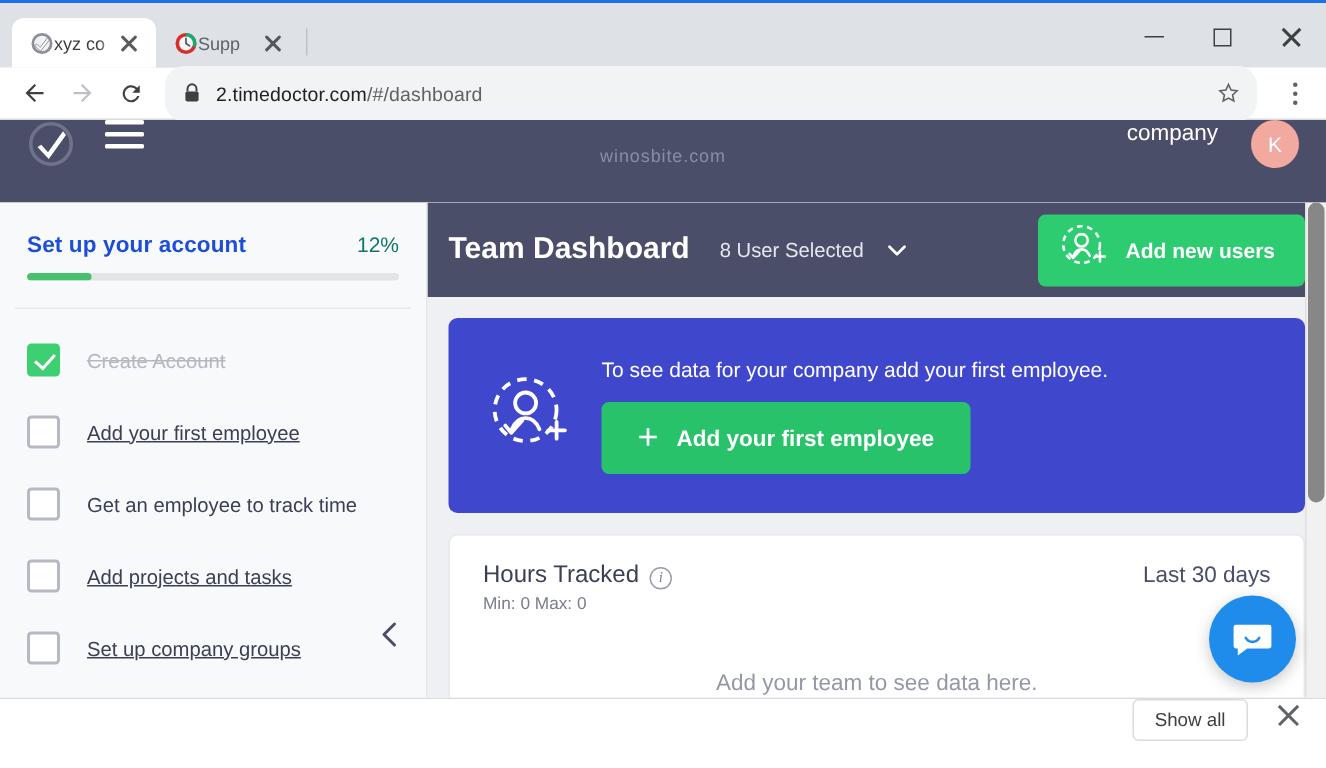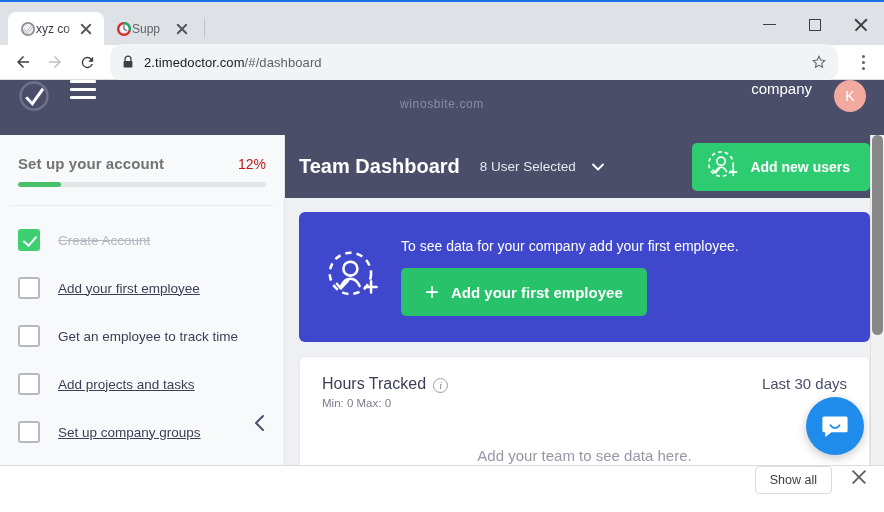--- a/index.html
+++ b/index.html
@@ -95,22 +95,22 @@
   }
 
   .body-row { display:flex; height: 330px; }
 
   
   .sidebar {
     width: 285px; background: #f8f9fa; flex:none; position:relative;
     border-right: 1px solid #e3e5e8; overflow:hidden;
   }
   .setup-head { padding: 20px 18px 0 18px; display:flex; align-items:baseline; }
-  .setup-title { font-size: 15px; font-weight: bold; color:#737373; letter-spacing:.1px; }
-  .setup-pct { margin-left:auto; font-size: 14px; color:#b91c1c; }
+  .setup-title { font-size: 15px; font-weight: bold; color:#1d4ed8; letter-spacing:.1px; }
+  .setup-pct { margin-left:auto; font-size: 14px; color:#0f766e; }
   .progress {
     margin: 10px 18px 0 18px; height: 5px; border-radius: 3px; background:#e2e4e6; overflow:hidden;
   }
   .progress span { display:block; height:100%; background:#46c06a; border-radius:3px; }
   .divider { margin: 18px 10px 0 10px; height:1px; background:#e9eaec; }
 
   .check-list { padding: 10px 0 0 0; }
   .check-item { display:flex; align-items:center; height: 48px; padding: 0 18px; gap: 18px; }
   .cbox {
     width: 22px; height: 22px; border: 2px solid #b6b9c4; border-radius: 3px; flex:none;

